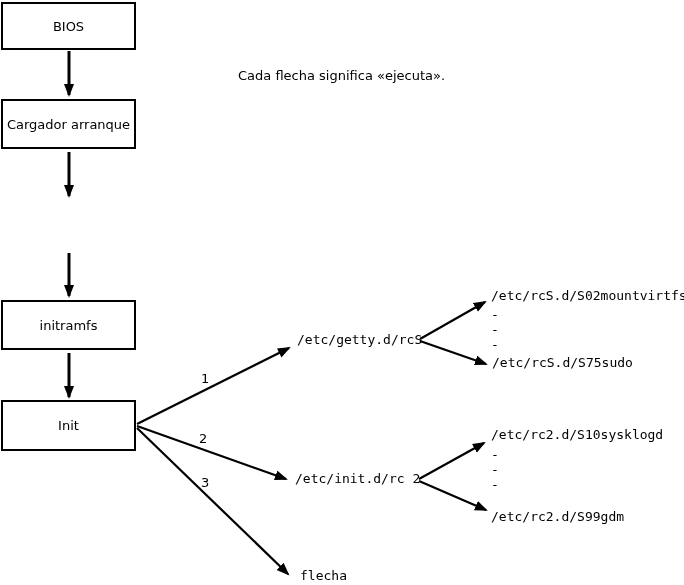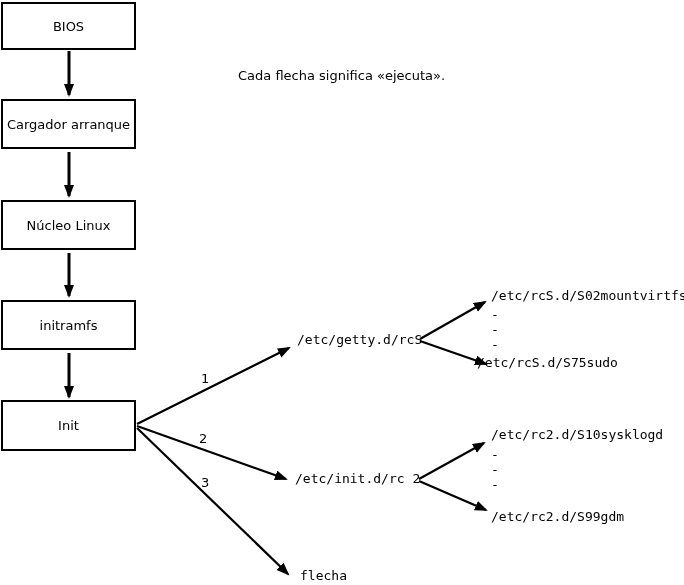--- a/index.html
+++ b/index.html
@@ -88,23 +88,20 @@
     <line class="dline" x1="419" y1="479" x2="484" y2="443" marker-end="url(#ah)"></line>
     <line class="dline" x1="419" y1="481" x2="486" y2="510" marker-end="url(#ah)"></line>
   </svg>
 
   <div class="box" style="top:2px;height:48px">
     <span>BIOS</span>
   </div>
   <div class="box" style="top:99px">
     <span>Cargador arranque</span>
   </div>
-  <div class="box" style="top:200px">
-    <span>Núcleo Linux</span>
-  </div>
   <div class="box" style="top:300px">
     <span>initramfs</span>
   </div>
   <div class="box" style="top:400px;height:51px">
     <span>Init</span>
   </div>
 
   <div class="note">Cada flecha significa «ejecuta».</div>
 
   <div class="num" style="left:201px;top:372px">1</div>
@@ -112,21 +109,21 @@
   <div class="num" style="left:201px;top:476px">3</div>
 
   <div class="mono" style="left:297px;top:333px">/etc/getty.d/rcS</div>
   <div class="mono" style="left:295px;top:472px">/etc/init.d/rc 2</div>
   <div class="mono" style="left:300px;top:569px">flecha</div>
 
   <div class="mono" style="left:491px;top:289px">/etc/rcS.d/S02mountvirtfs</div>
   <div class="mono" style="left:491px;top:308px">-</div>
   <div class="mono" style="left:491px;top:323px">-</div>
   <div class="mono" style="left:491px;top:338px">-</div>
-  <div class="mono" style="left:477px;top:356px">/etc/rcS.d/S75sudo</div>
+  <div class="mono" style="left:492px;top:356px">/etc/rcS.d/S75sudo</div>
 
   <div class="mono" style="left:491px;top:428px">/etc/rc2.d/S10sysklogd</div>
   <div class="mono" style="left:491px;top:448px">-</div>
   <div class="mono" style="left:491px;top:463px">-</div>
   <div class="mono" style="left:491px;top:478px">-</div>
   <div class="mono" style="left:491px;top:510px">/etc/rc2.d/S99gdm</div>
 
 </div>
 
 </body></html>

